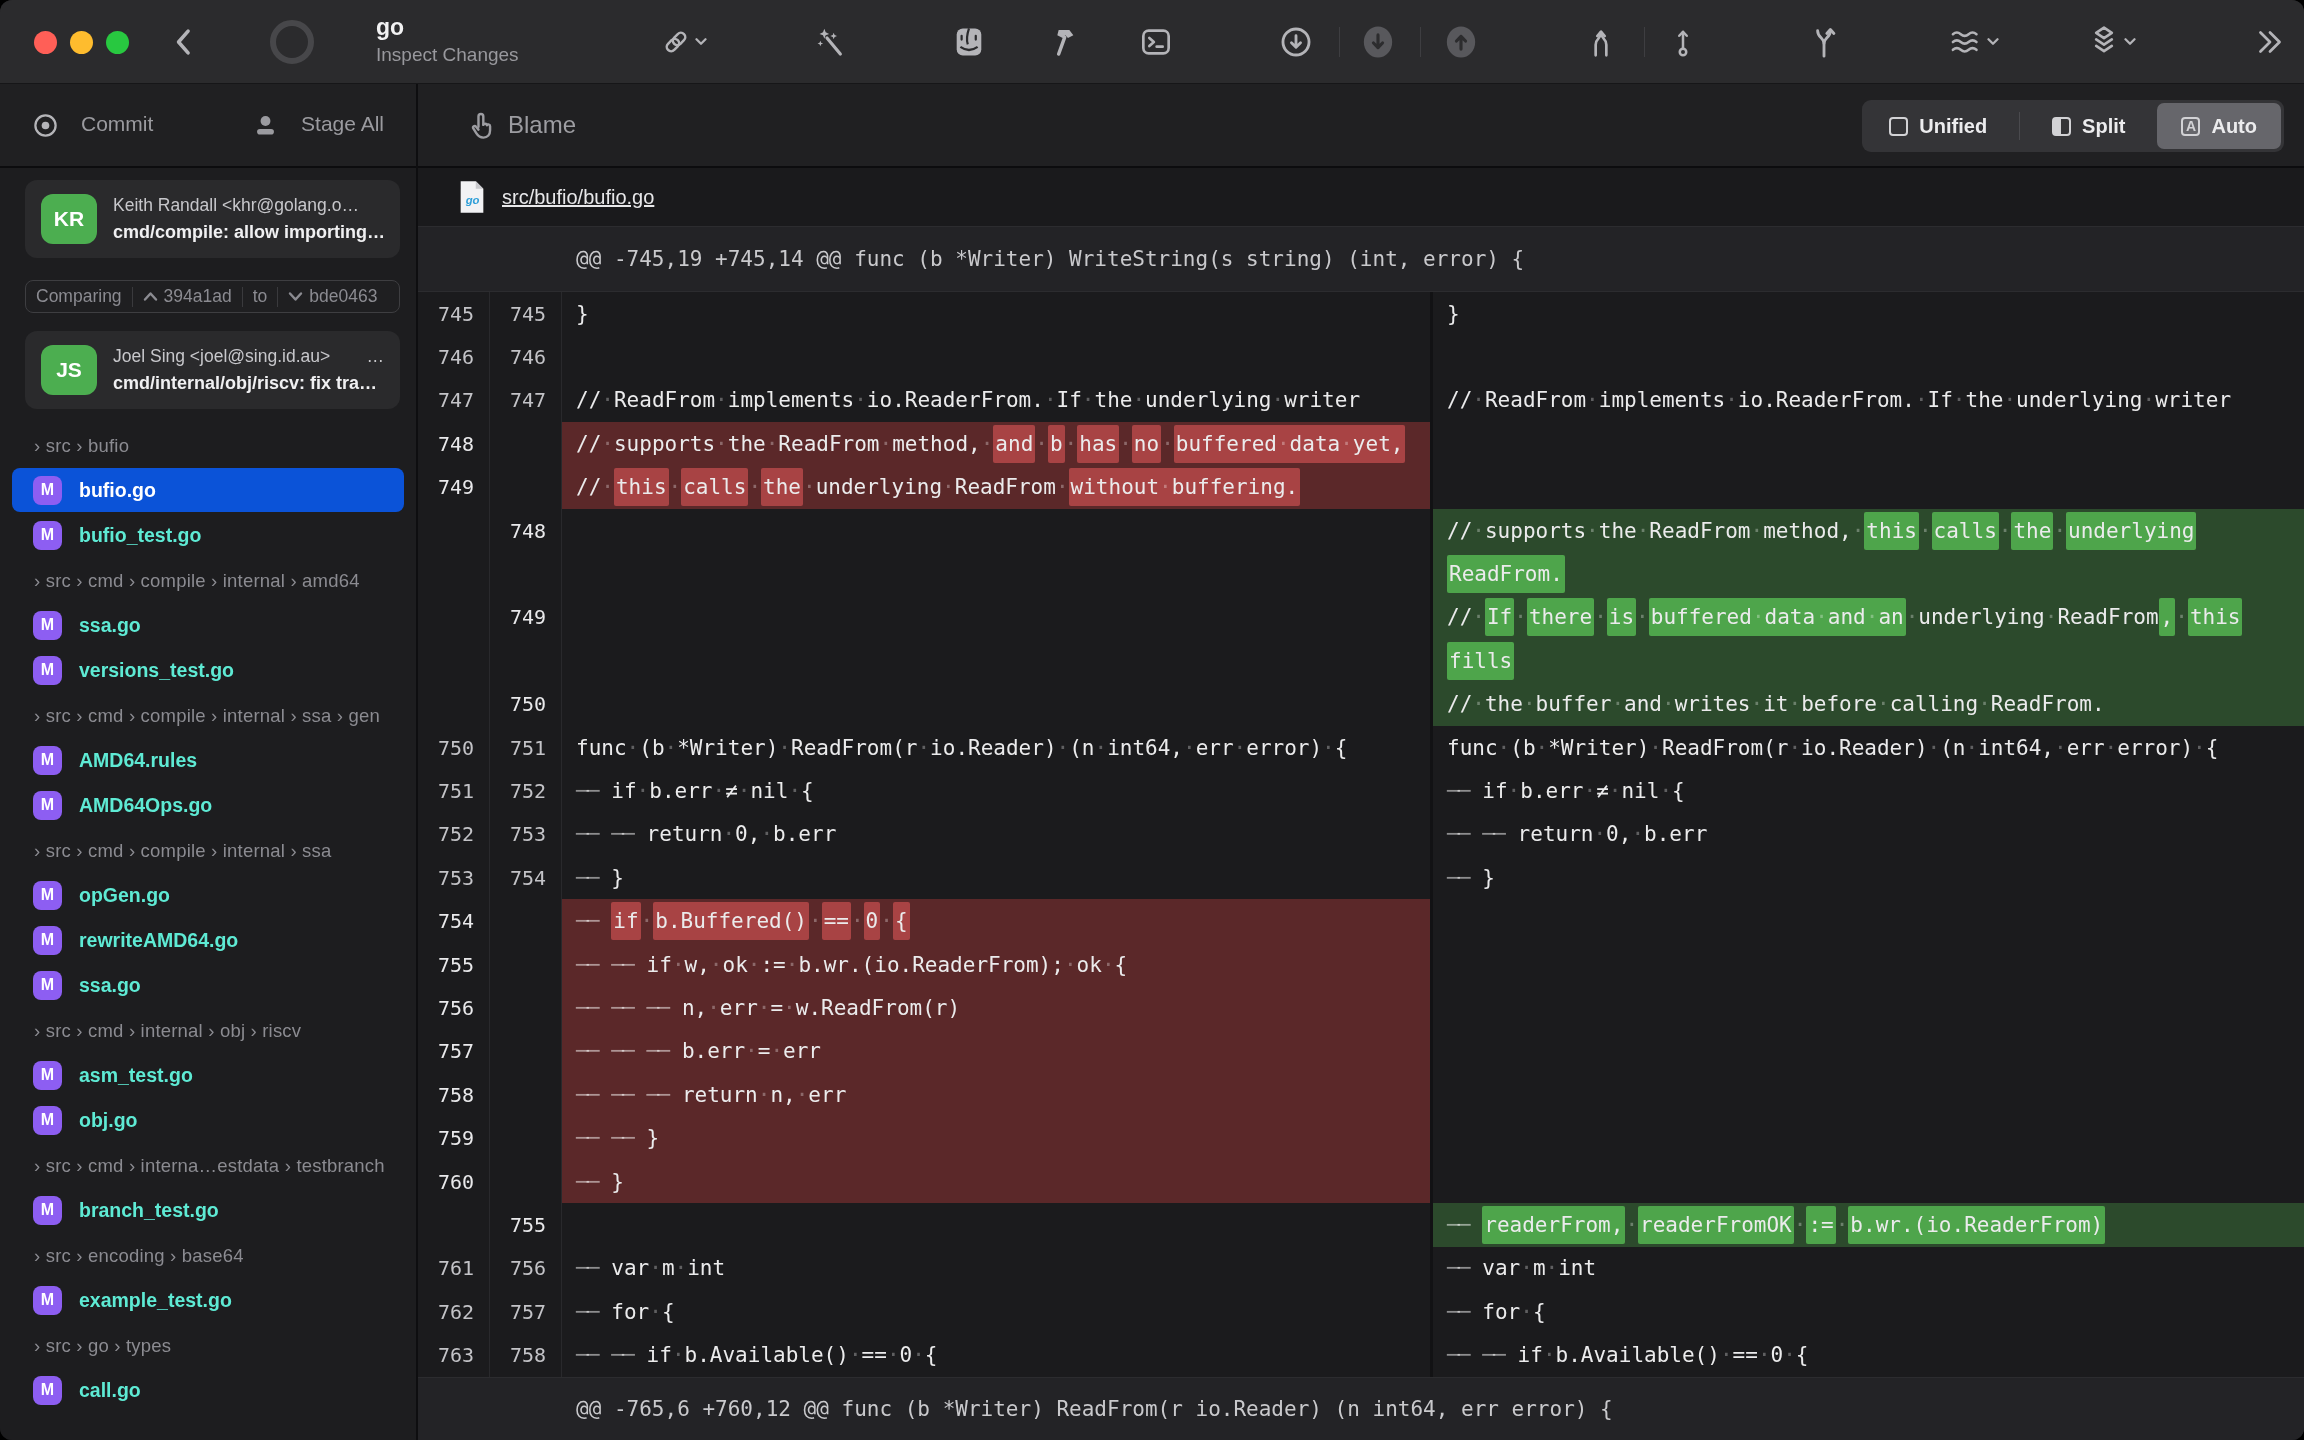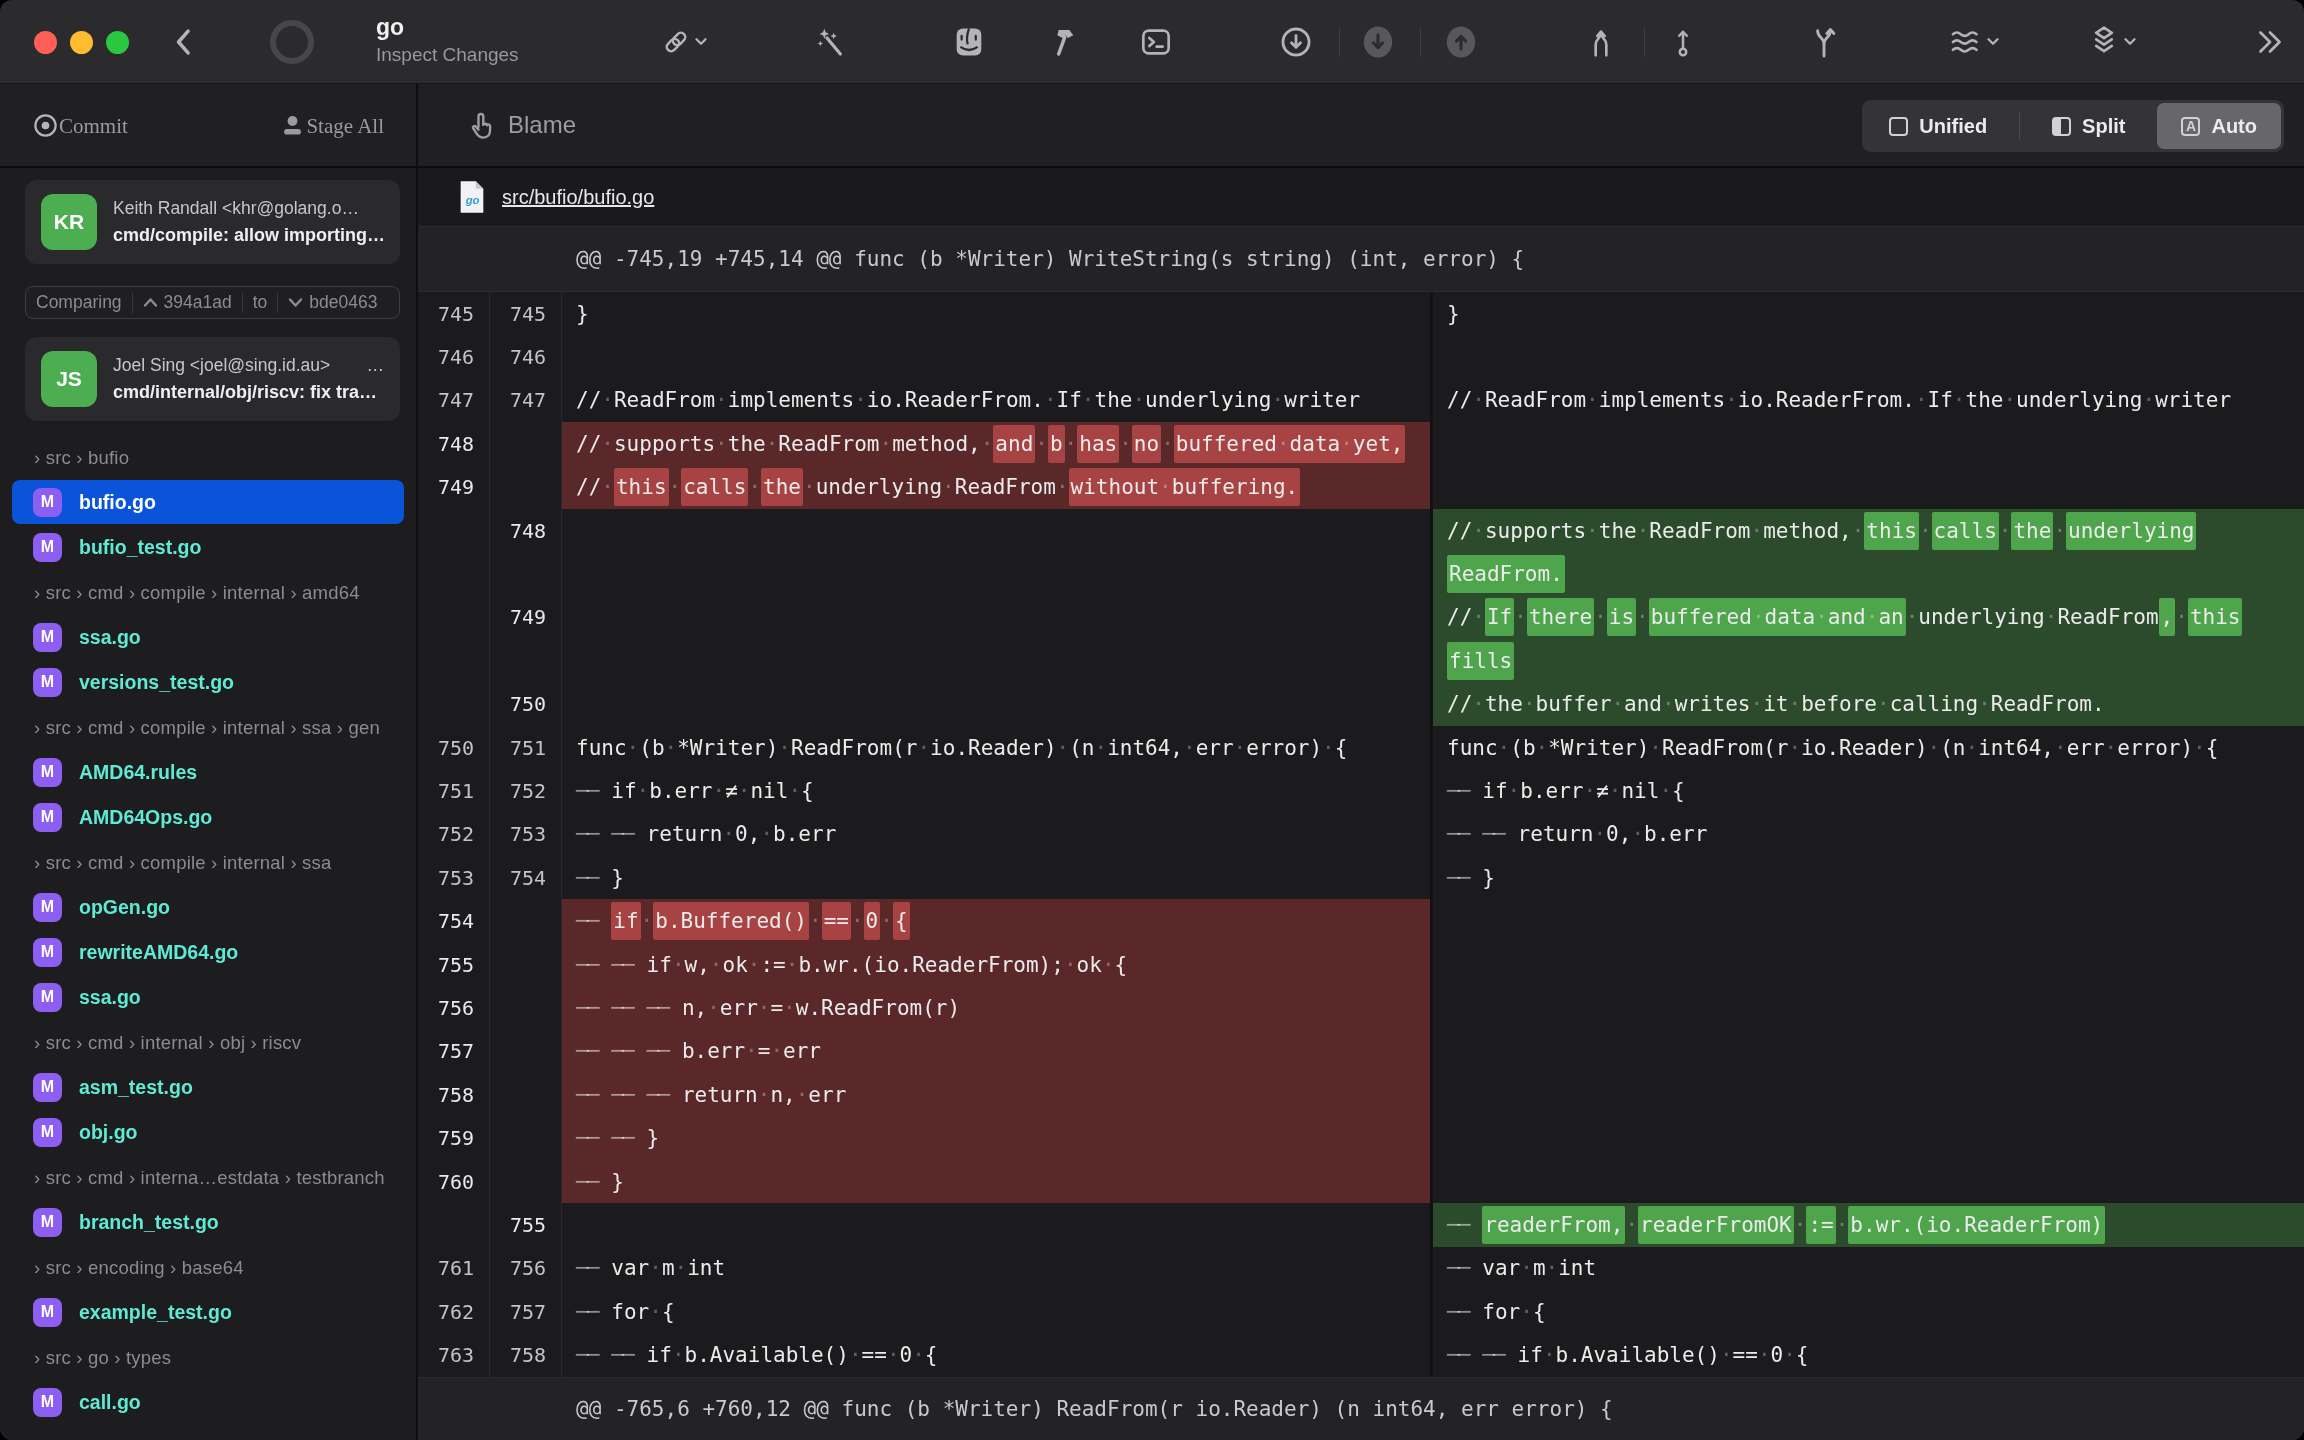--- a/index.html
+++ b/index.html
@@ -23,27 +23,27 @@
      border:6px solid #47474a; }
 
   
   .content { position:absolute; top:84px; left:0; right:0; bottom:0; display:flex; }
   .sidebar { width:418px; background:#1d1d1f; border-right:2px solid #0e0e10; display:flex; flex-direction:column; }
   .main { flex:1; position:relative; background:#1b1b1d; display:flex; flex-direction:column; }
 
   
   .sidebar-top { height:84px; flex:none; background:#202022; border-bottom:2px solid #0c0c0e;
      display:flex; align-items:center; justify-content:space-between; padding:0 32px; }
-  .side-btn { display:flex; align-items:flex-end; gap:0; color:#9a9a9f; font-size:21px;font-family:Liberation Serif, serif; }
+  .side-btn { display:flex; align-items:flex-start; gap:22px; color:#9a9a9f; font-size:21px; }
 
   
   .side-scroll { flex:1; overflow:hidden; padding-top:12px; }
   .ccard { margin:0 18px 0 25px; width:375px; background:#2a2a2c; border-radius:12px; padding:14px 16px;
      display:flex; gap:16px; align-items:center; }
-  .cav { width:56px; height:56px; border-radius:12px; background:#4cae50; color:#fff; font-size:21px; font-weight:700;
+  .cav { width:56px; height:50px; border-radius:12px; background:#4cae50; color:#fff; font-size:21px; font-weight:700;
      display:flex; align-items:center; justify-content:center; flex:none; }
   .cmeta { min-width:0; flex:1; }
   .cname { font-size:17.5px; color:#c7c7cb; white-space:nowrap; overflow:hidden; display:flex; }
   .cname .dots { margin-left:auto; padding-left:8px; }
   .cmsg { font-size:18px; font-weight:600; color:#f0f0f2; margin-top:6px; white-space:nowrap; overflow:hidden; }
 
   .pill { margin:22px 18px 18px 25px; width:375px; height:33px; border:1.5px solid #3e3e41; border-radius:8px;
      background:#1f1f21; display:flex; align-items:center; font-size:17.5px; color:#8b8b91; overflow:hidden; }
   .pill > span { padding:0 10px; display:flex; align-items:center; gap:6px; white-space:nowrap; }
   .pill .psep { width:1px; height:20px; background:#3a3a3d; padding:0; flex:none; }

